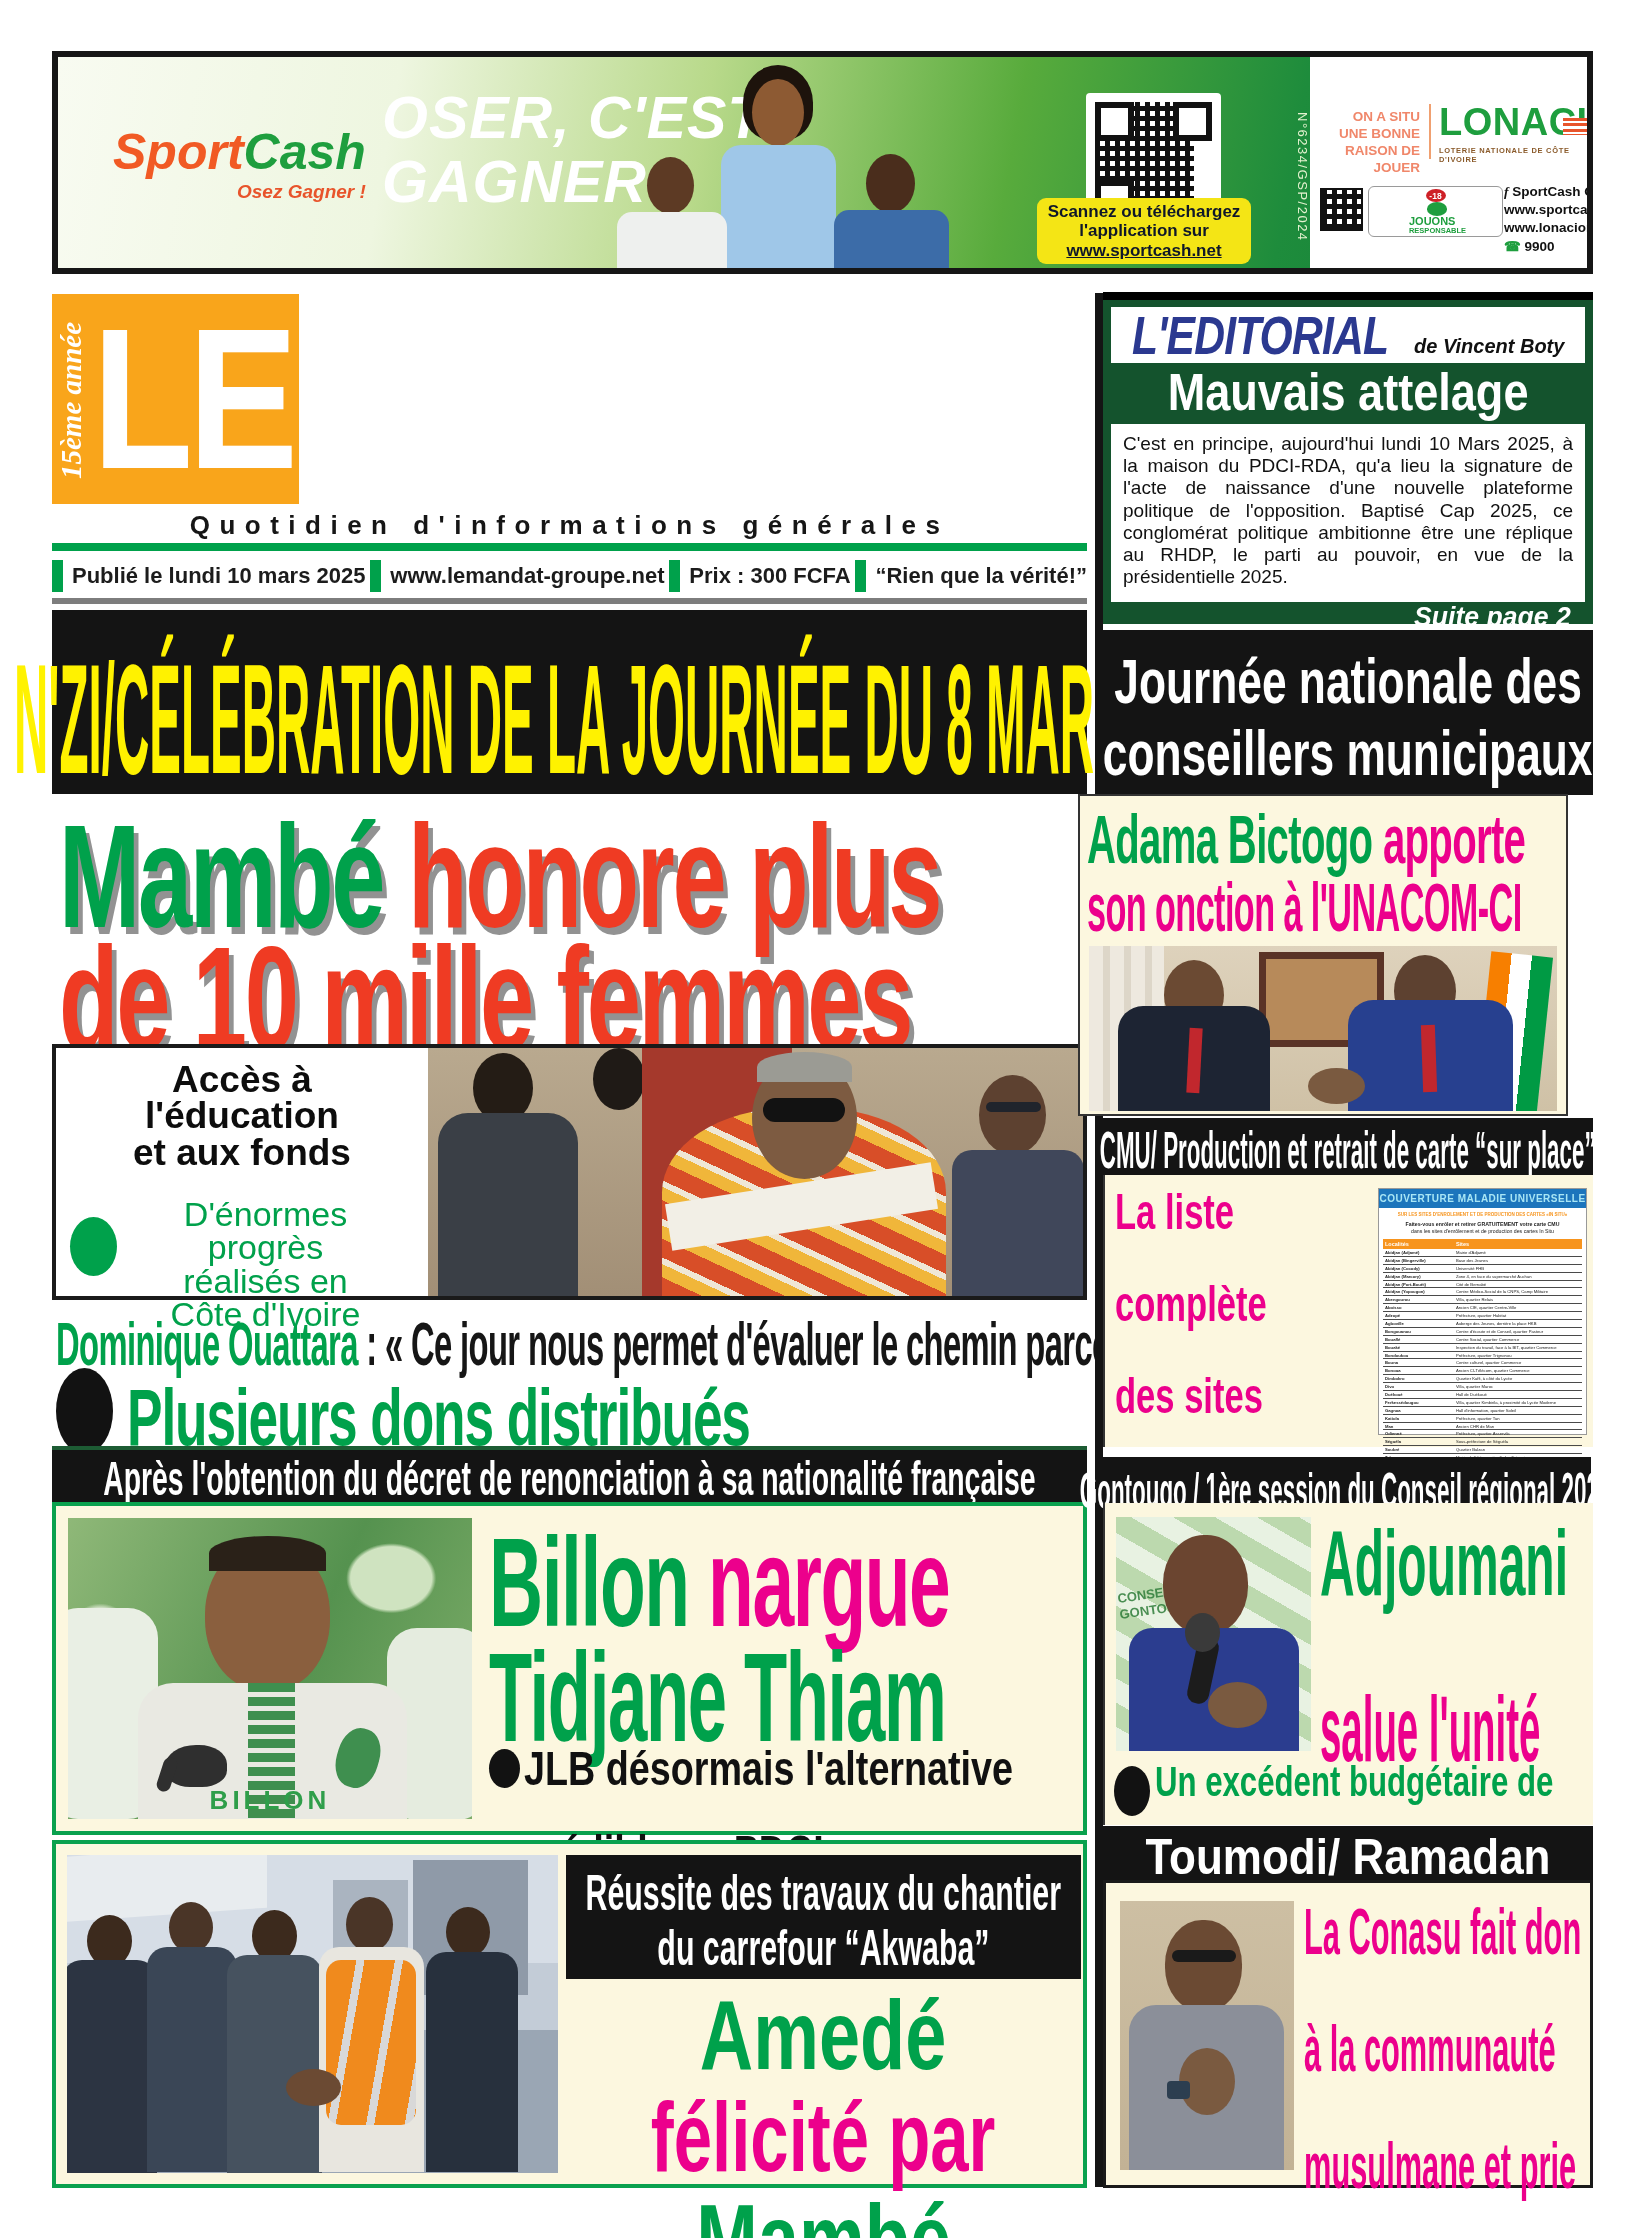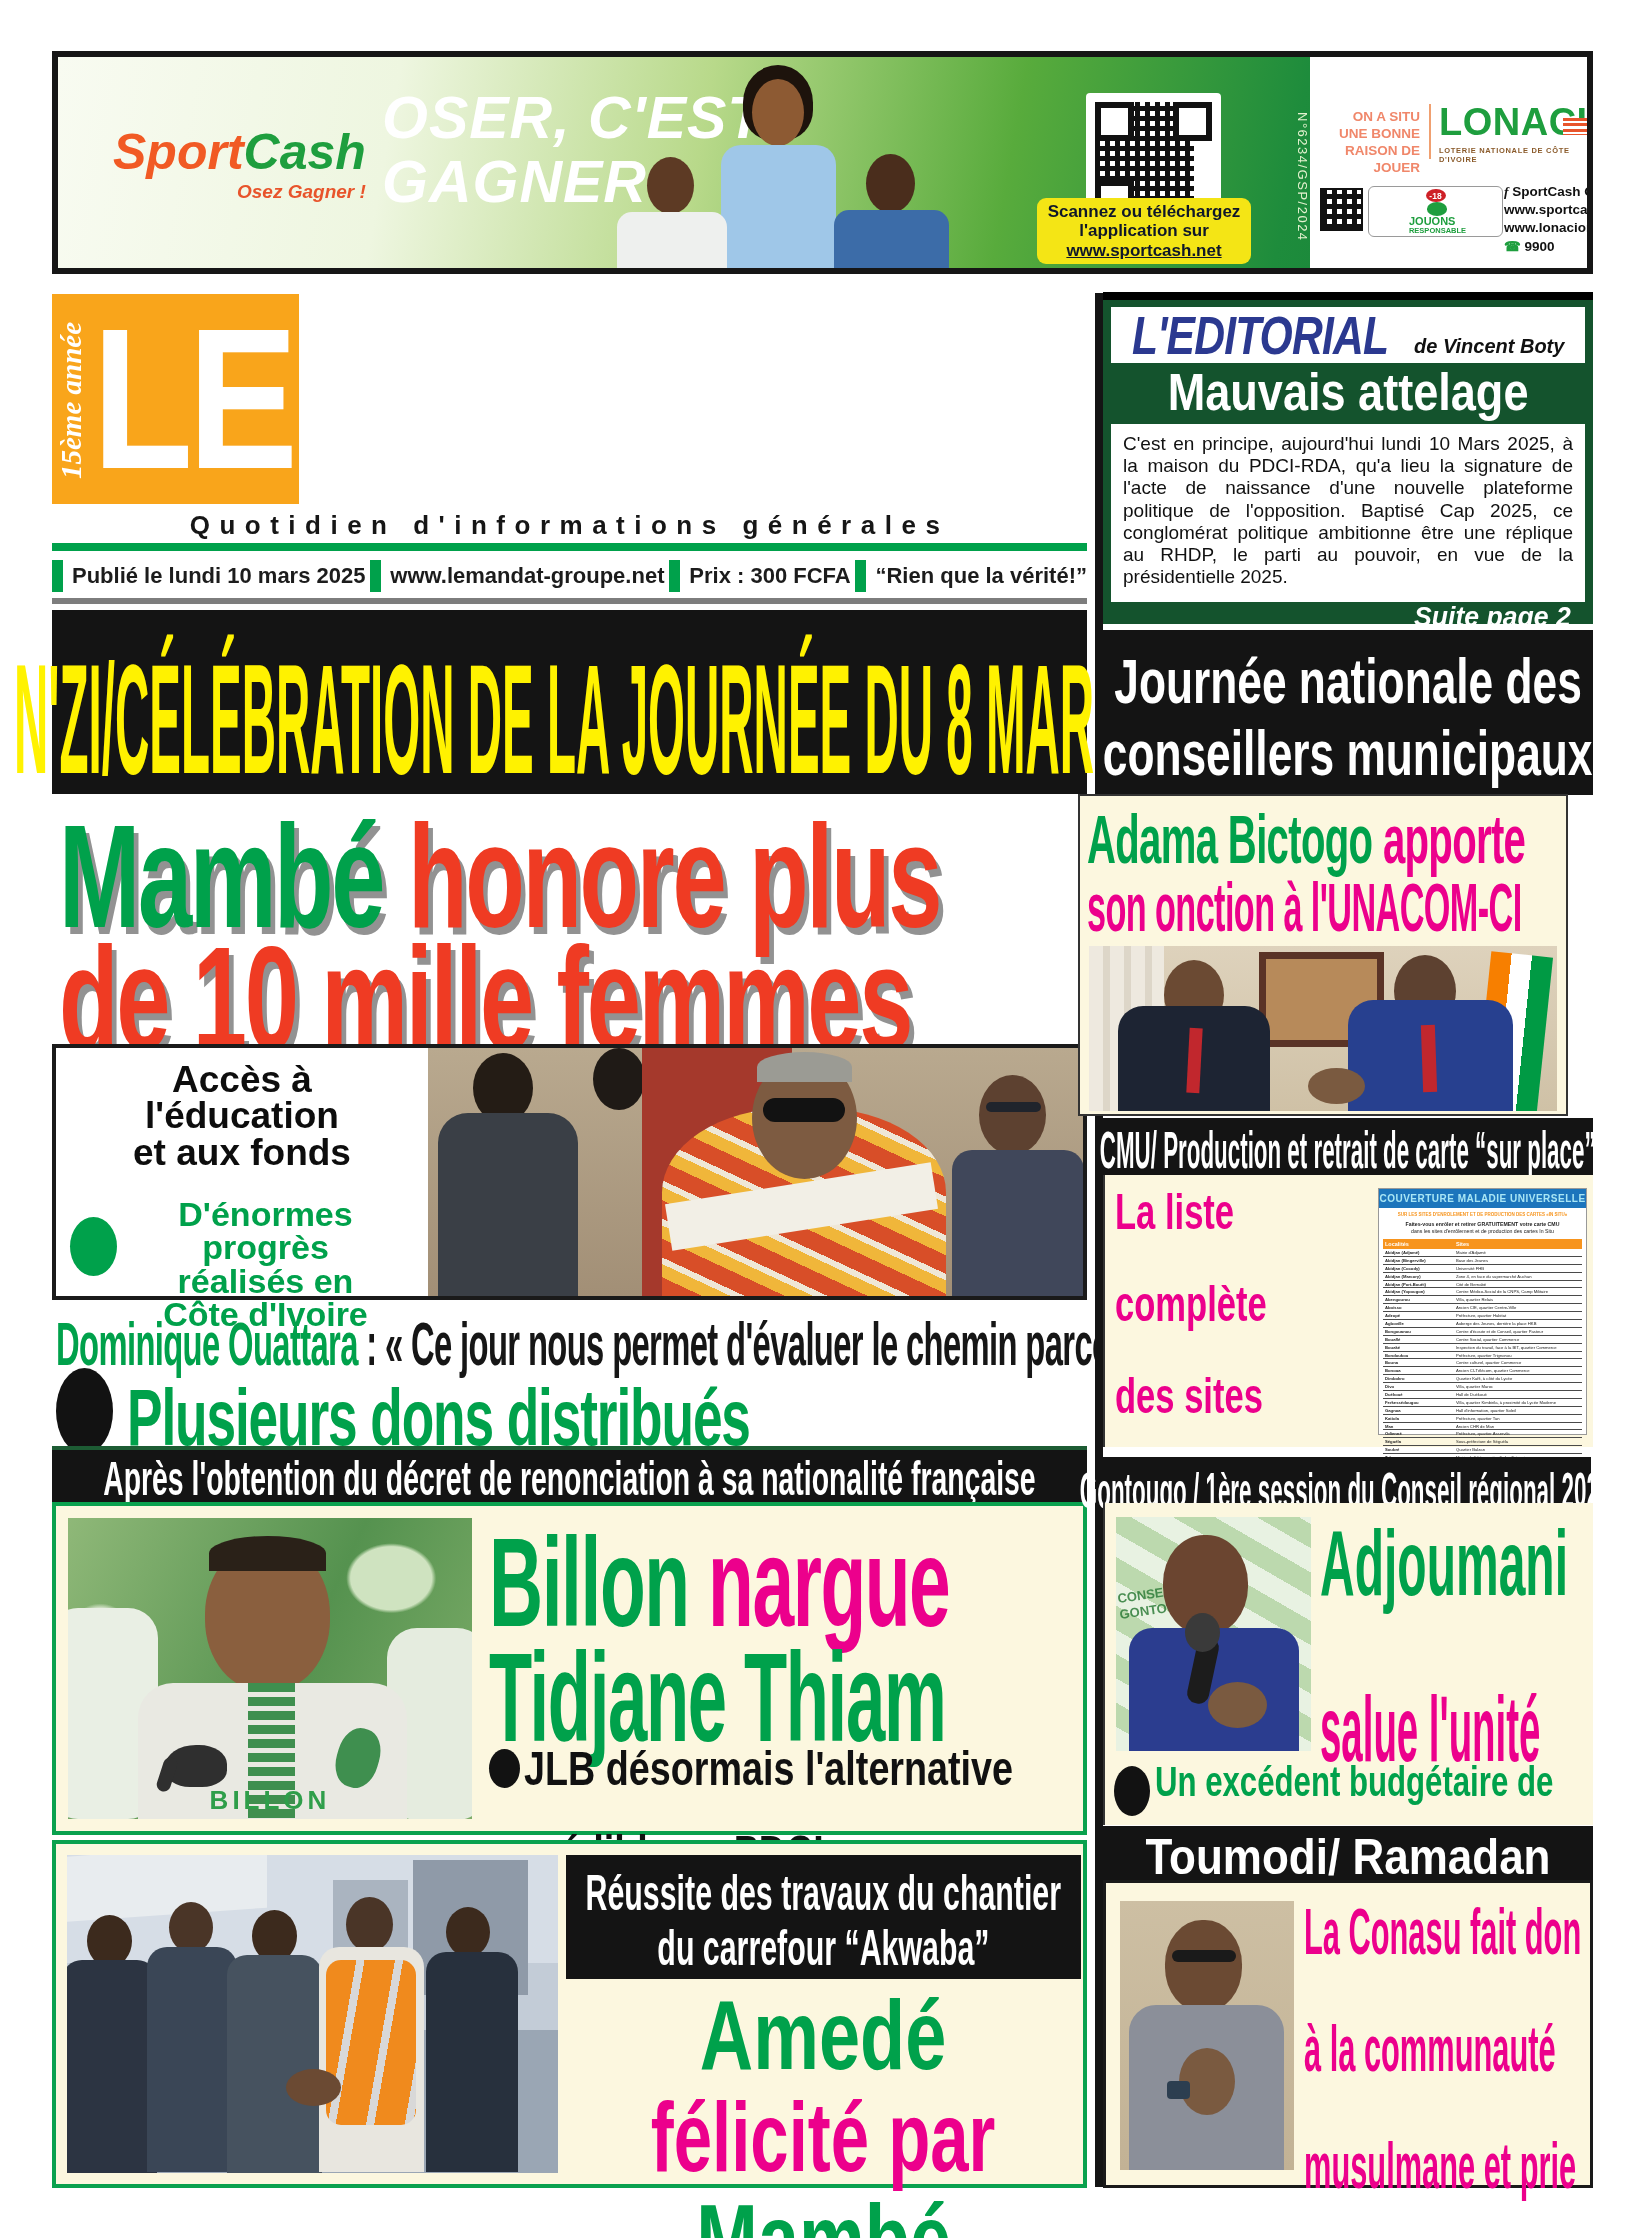--- a/index.html
+++ b/index.html
@@ -135,21 +135,21 @@
     <span class="sq shad" style="font-size:125px;color:#EF3B23;transform:scale(0.78,1.18);letter-spacing:-3px;">de 10 mille femmes</span>
   </div>
 
   <div class="abs" style="left:52px;top:1044px;width:1035px;height:256px;border:4px solid #1a1a1a;background:#fff;box-sizing:border-box;">
     <div class="abs" style="left:0;top:14px;width:372px;text-align:center;font-weight:900;font-size:37px;line-height:0.98;color:#0d0d0d;">
       <div>Accès à</div>
       <div>l'éducation</div>
       <div>et aux fonds</div>
     </div>
     <div class="abs" style="left:14px;top:169px;width:47px;height:59px;background:#00A14B;border-radius:50%;"></div>
-    <div class="abs" style="left:60px;top:150px;width:299px;text-align:center;font-weight:700;font-size:34px;line-height:0.98;color:#00A14B;">
+    <div class="abs" style="left:60px;top:150px;width:299px;text-align:center;font-weight:400;font-size:34px;line-height:0.98;color:#00A14B;">
       <div>D'énormes</div>
       <div>progrès</div>
       <div>réalisés en</div>
       <div>Côte d'Ivoire</div>
     </div>
     <div class="photo" style="left:372px;top:0;width:655px;height:248px;background:linear-gradient(180deg,#b9a98f,#a28f76);">
       <div class="abs" style="left:45px;top:5px;width:60px;height:70px;background:#241c15;border-radius:50%;"></div>
       <div class="abs" style="left:10px;top:65px;width:140px;height:183px;background:#3a3f46;border-radius:30px 30px 0 0;"></div>
       <div class="abs" style="left:165px;top:0px;width:52px;height:62px;background:#1f1a16;border-radius:50%;"></div>
       <div class="abs" style="left:214px;top:0;width:150px;height:248px;background:#a5392c;"></div>

